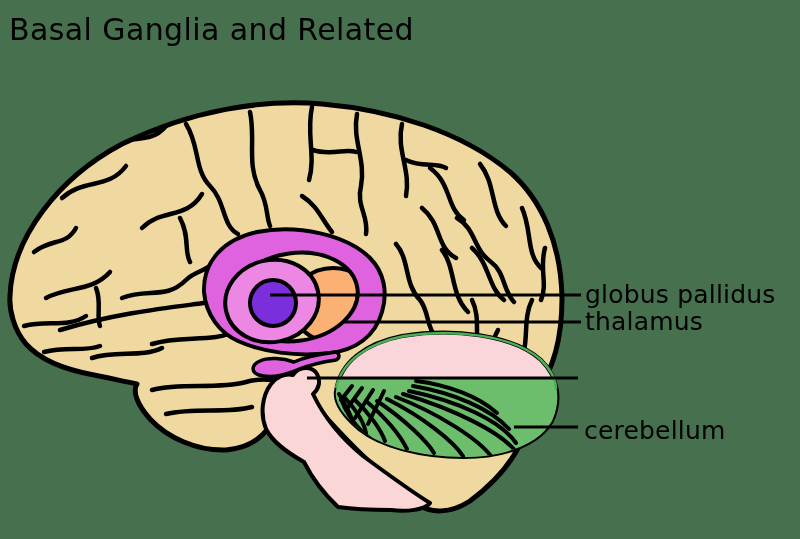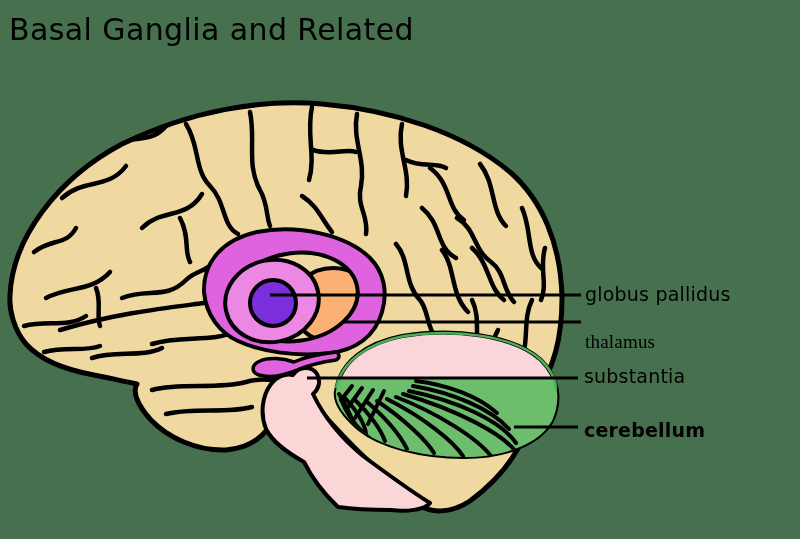--- a/index.html
+++ b/index.html
@@ -2,21 +2,21 @@
 <html><head>
 <meta charset="utf-8">
 <style>
   html,body { margin:0; padding:0; background:#47704F; }
   #canvas {
     position:relative; width:800px; height:539px; overflow:hidden;
     font-family:"DejaVu Sans", sans-serif;
   }
   #artwork { position:absolute; left:0; top:0; }
   .label {
-    position:absolute; color:#000; font-size:19px; line-height:27px;
+    position:absolute; color:#000; font-size:25px; line-height:27px;
     white-space:nowrap; letter-spacing:0.2px;text-align:center;
   }
   #title {
     position:absolute; left:9px; top:11px; color:#000;
     font-size:30px; line-height:38px; letter-spacing:0.4px; font-weight:500;text-align:center;
   }
   .sulci path, .folia path { fill:none; stroke:#000; stroke-linecap:round; }
   .sulci path { stroke-width:4.5; }
   .folia path { stroke-width:4; }
 </style>
@@ -133,19 +133,18 @@
       <line x1="307" y1="378" x2="578" y2="378"></line>
       <line x1="514" y1="427" x2="578" y2="427"></line>
     </g>
   </svg>
 
   <div id="title">
     <div>Basal Ganglia and Related</div>
   </div>
 
   <div class="label" style="left:585px; top:281px;">globus pallidus</div>
-  <div class="label" style="left:585px; top:328px;font-family:Liberation Serif, serif;">thalamus</div>
+  <div class="label" style="left:585px; top:308px;">thalamus</div>
   <div class="label" style="left:584px; top:363px;">
-    <div>substantia</div>
   </div>
-  <div class="label" style="left:584px; top:417px;font-weight:bold;">cerebellum</div>
+  <div class="label" style="left:584px; top:417px;">cerebellum</div>
 
 </div>
 
 </body></html>

